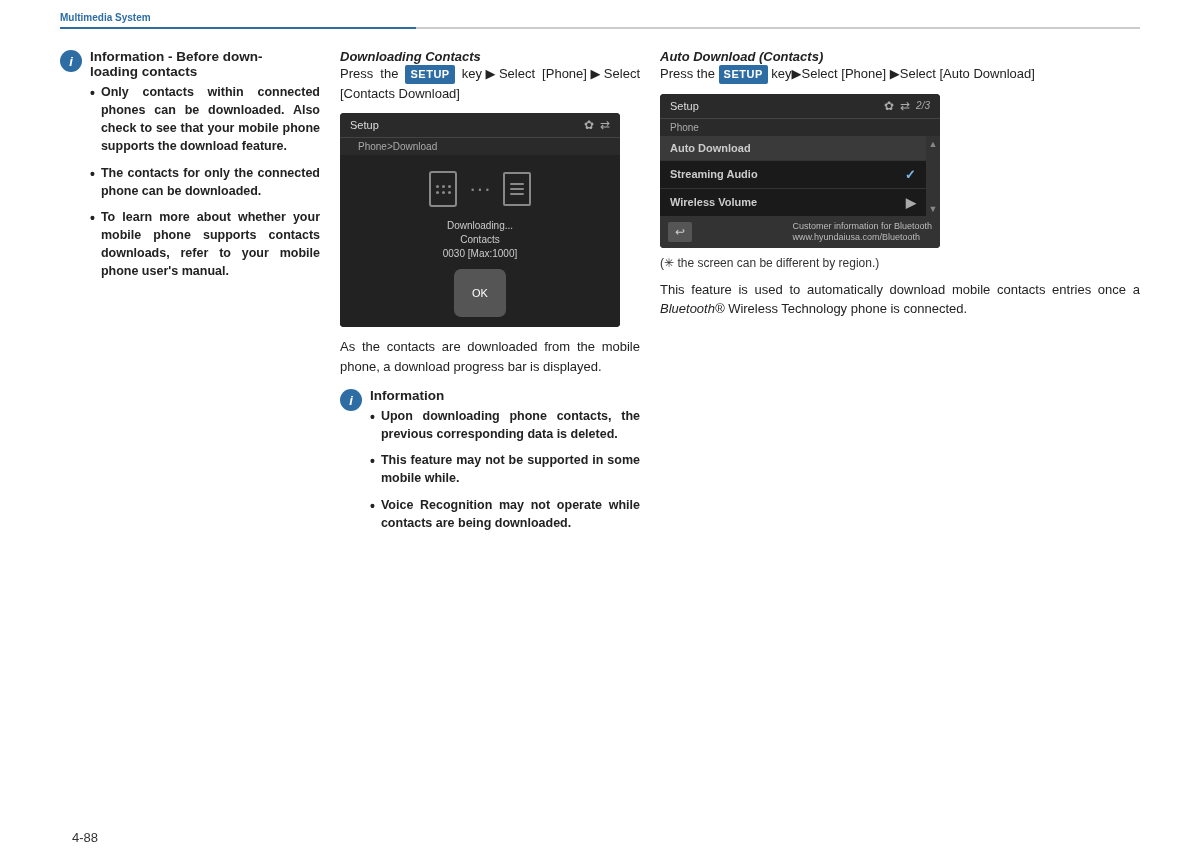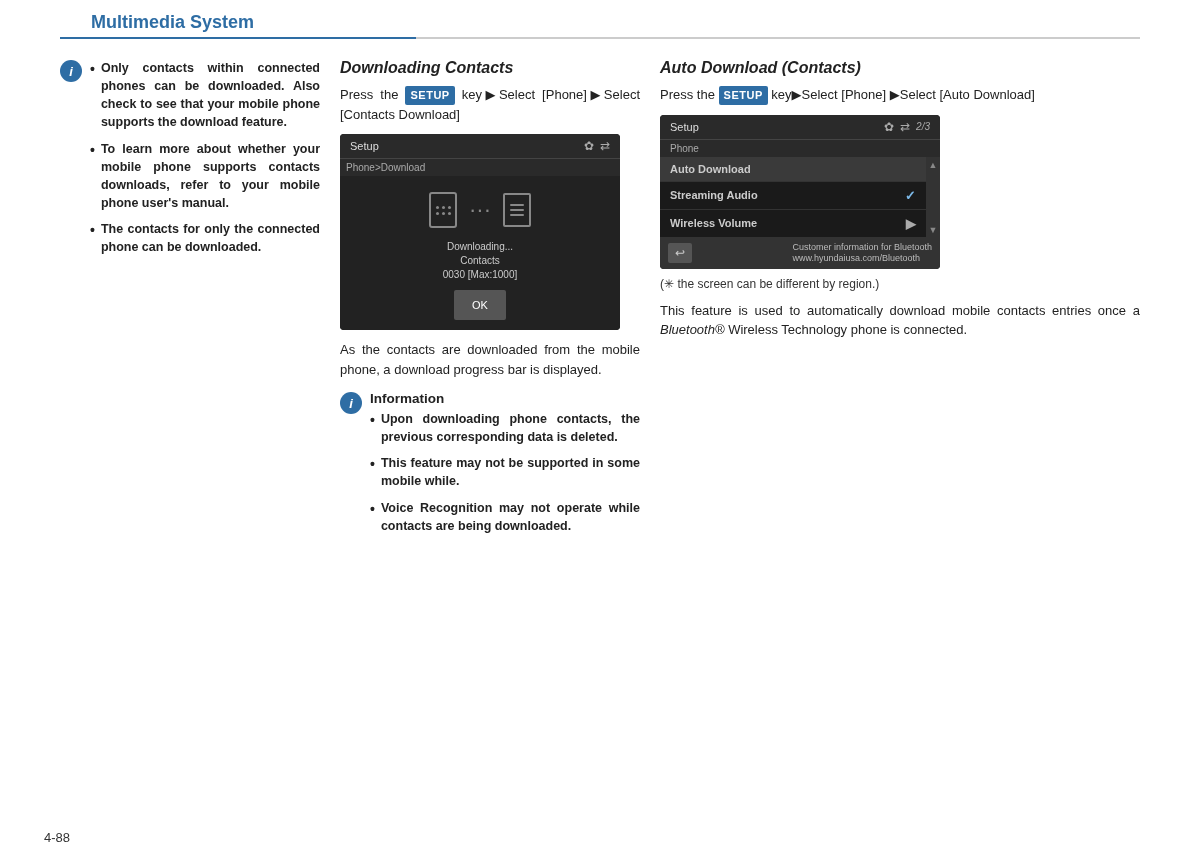--- a/index.html
+++ b/index.html
@@ -12,24 +12,23 @@
       color: #222;
       overflow: hidden;
     }
 
     
     .header {
       padding: 12px 60px 0 60px;
     }
     .header-title {
       color: #2e6da4;
-      font-size: 18px;
+      font-size: 10px;
       font-weight: bold;
       margin-bottom: 4px;
-      margin-left: 31px;
     }
     .header-line {
       height: 2px;
       background: linear-gradient(to right, #2e6da4 33%, #ccc 33%);
       margin-bottom: 0;
     }
 
     
     .main {
       display: flex;
@@ -100,22 +99,21 @@
     .bullet-list li::before {
       content: "•";
       font-size: 14px;
       flex-shrink: 0;
     }
 
     
     .section-heading {
       font-style: italic;
       font-weight: bold;
-      font-size: 16px;
-      margin-bottom: 8px;
+      font-size: 13px;
     }
 
     
     .instruction-text {
       font-size: 13px;
       text-align: justify;
       margin-bottom: 10px;
       line-height: 1.5;
     }
 
@@ -222,23 +220,23 @@
     .screen-text {
       color: #ccc;
       font-size: 10px;
       text-align: center;
       line-height: 1.4;
     }
     .screen-ok-btn {
       background: #555;
       color: #fff;
       border: none;
-      padding: 9px 18px;
+      padding: 18px 18px;
       font-size: 11px;
-      border-radius: 2px;
+      border-radius: 7px;
       margin-top: 8px;
       cursor: pointer;
     }
 
     
     .screen-mockup-right {
       width: 280px;
       background: #1a1a1a;
       border-radius: 4px;
       overflow: hidden;
@@ -329,21 +327,21 @@
       display: flex;
       gap: 8px;
       margin-top: 12px;
       margin-bottom: 6px;
     }
 
     
     .page-footer {
       position: absolute;
       bottom: 16px;
-      left: 44px;
+      left: 72px;
       font-size: 13px;
       color: #333;
     }
 
     .body-text {
       font-size: 13px;
       text-align: justify;
       line-height: 1.5;
     }
 
@@ -360,29 +358,30 @@
   <div class="header-title">Multimedia System</div>
   <div class="header-line"></div>
 </div>
 
 <div class="main">
 
   <div class="left-col">
     <div class="info-box">
       <div class="info-icon">i</div>
       <div>
+        <div class="info-title">Information - Before down-<br>loading contacts</div>
         <ul class="bullet-list">
           <li>
               <span>Only contacts within connected phones can be downloaded. Also check to see that your mobile phone supports the download feature.</span>
             </li>
           <li>
-              <span>To learn more about whether your mobile phone supports contacts downloads, refer to your mobile phone user's manual.</span>
+              <span>The contacts for only the connected phone can be downloaded.</span>
             </li>
           <li>
-              <span>The contacts for only the connected phone can be downloaded.</span>
+              <span>To learn more about whether your mobile phone supports contacts downloads, refer to your mobile phone user's manual.</span>
             </li>
         </ul>
       </div>
     </div>
   </div>
 
   <div class="mid-col">
     <div class="section-heading">Downloading Contacts</div>
 
     <div class="instruction-text">
@@ -390,21 +389,21 @@
     </div>
 
     <div class="screen-mockup">
       <div class="screen-header">
         <span class="screen-header-title">Setup</span>
         <div class="screen-icons">
           <span class="bt-icon">✿</span>
           <span class="bt-icon">⇄</span>
         </div>
       </div>
-      <div style="background:#2a2a2a; padding: 3px 6px; color:#aaa; font-size:10px;">Phone&gt;Download</div>
+      <div style="background:#2a2a2a; padding: 3px 18px; color:#aaa; font-size:10px;">Phone&gt;Download</div>
       <div class="screen-body">
         <div class="screen-icons-row">
           <div class="phone-icon">
             <div class="phone-dots">
               <div class="phone-dot"></div>
               <div class="phone-dot"></div>
               <div class="phone-dot"></div>
               <div class="phone-dot"></div>
               <div class="phone-dot"></div>
               <div class="phone-dot"></div>

